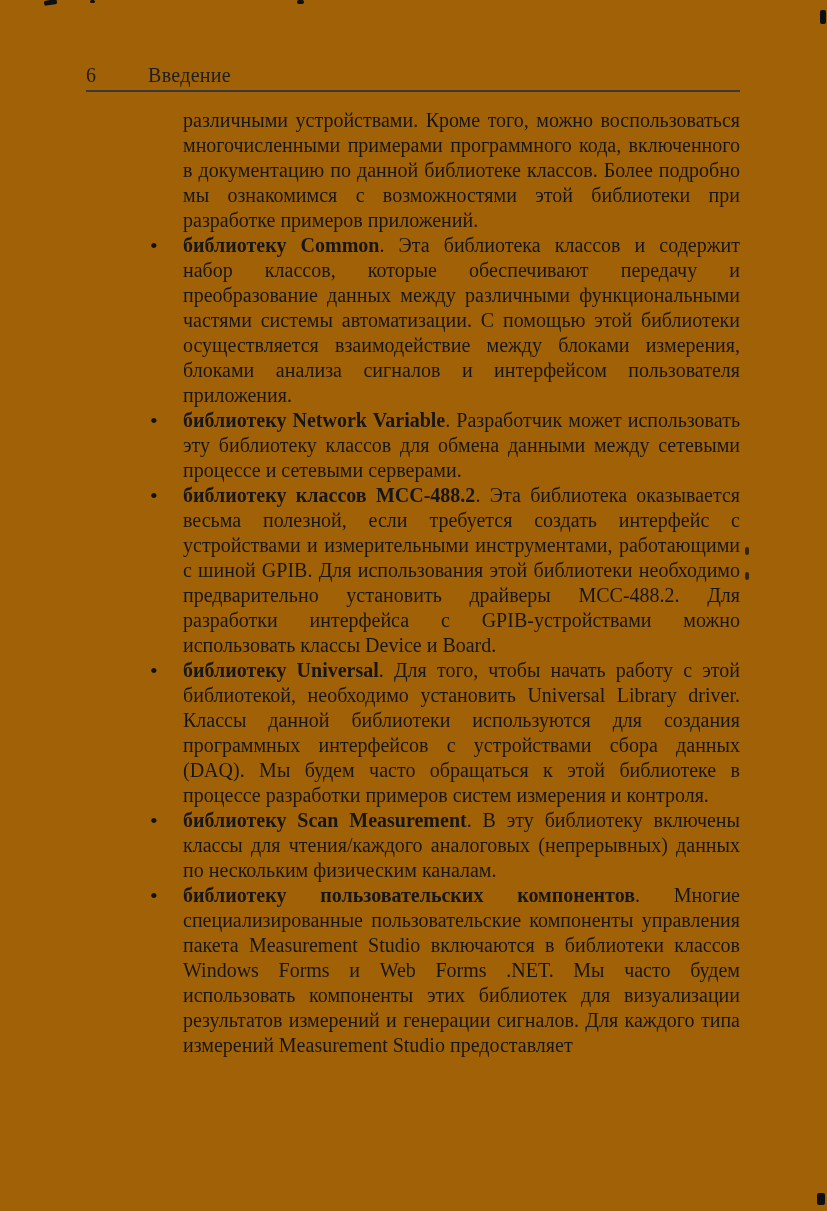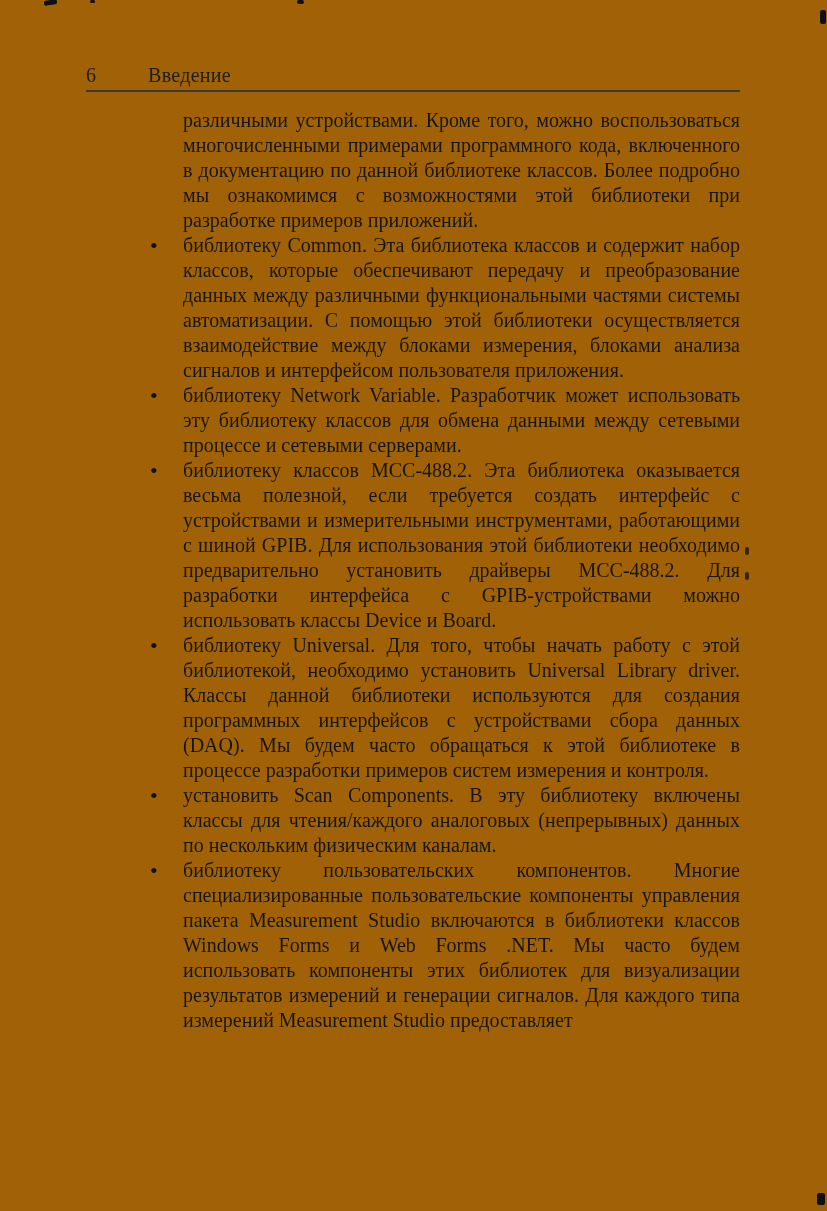--- a/index.html
+++ b/index.html
@@ -53,22 +53,22 @@
   ul.bullets { list-style: none; margin: 0; padding: 0; }
   li.bullet-item { position: relative; }
   li.bullet-item .marker {
     position: absolute;
     left: -33px;
     top: 0;
     font-size: 22px;
     line-height: 25px;
     color: #111;
   }
-  .lead { font-weight: normal; }
-  .lead.bold { font-weight: normal; }
+  .lead { font-weight: bold; }
+  .lead.bold { font-weight: bold; }
 
   
   .artifact {
     position: absolute;
     background: #101010;
     border-radius: 2px;
   }
   .a1 { top: 0; left: 44px; width: 13px; height: 5px; transform: rotate(-8deg); }
   .a2 { top: 0; left: 90px; width: 5px; height: 3px; }
   .a3 { top: 0; left: 297px; width: 7px; height: 4px; }
@@ -87,21 +87,21 @@
   </div>
   <div class="head-rule"></div>
 
   <div class="content">
     <p>различными устройствами. Кроме того, можно воспользоваться многочисленными примерами программного кода, включенного в документацию по данной библиотеке классов. Более подробно мы ознакомимся с возможностями этой библиотеки при разработке примеров приложений.</p>
     <ul class="bullets" id="bullet-list">
         <li class="bullet-item"><span class="marker">•</span><span class="lead bold">библиотеку Common</span><span>. Эта библиотека классов и содержит набор классов, которые обеспечивают передачу и преобразование данных между различными функциональными частями системы автоматизации. С помощью этой библиотеки осуществляется взаимодействие между блоками измерения, блоками анализа сигналов и интерфейсом пользователя приложения.</span></li>
         <li class="bullet-item"><span class="marker">•</span><span class="lead">библиотеку Network Variable</span><span>. Разработчик может использовать эту библиотеку классов для обмена данными между сетевыми процессе и сетевыми серверами.</span></li>
         <li class="bullet-item"><span class="marker">•</span><span class="lead bold">библиотеку классов MCC-488.2</span><span>. Эта библиотека оказывается весьма полезной, если требуется создать интерфейс с устройствами и измерительными инструментами, работающими с шиной GPIB. Для использования этой библиотеки необходимо предварительно установить драйверы MCC-488.2. Для разработки интерфейса с GPIB-устройствами можно использовать классы Device и Board.</span></li>
         <li class="bullet-item"><span class="marker">•</span><span class="lead bold">библиотеку Universal</span><span>. Для того, чтобы начать работу с этой библиотекой, необходимо установить Universal Library driver. Классы данной библиотеки используются для создания программных интерфейсов с устройствами сбора данных (DAQ). Мы будем часто обращаться к этой библиотеке в процессе разработки примеров систем измерения и контроля.</span></li>
-        <li class="bullet-item"><span class="marker">•</span><span class="lead bold">установить Scan Components</span><span>. В эту библиотеку включены классы для чтения/каждого аналоговых (непрерывных) данных по нескольким физическим каналам.</span></li>
+        <li class="bullet-item"><span class="marker">•</span><span class="lead bold">библиотеку Scan Measurement</span><span>. В эту библиотеку включены классы для чтения/каждого аналоговых (непрерывных) данных по нескольким физическим каналам.</span></li>
         <li class="bullet-item"><span class="marker">•</span><span class="lead bold">библиотеку пользовательских компонентов</span><span>. Многие специализированные пользовательские компоненты управления пакета Measurement Studio включаются в библиотеки классов Windows Forms и Web Forms .NET. Мы часто будем использовать компоненты этих библиотек для визуализации результатов измерений и генерации сигналов. Для каждого типа измерений Measurement Studio предоставляет</span></li>
       </ul>
   </div>
 
   <span class="artifact a1"></span>
   <span class="artifact a2"></span>
   <span class="artifact a3"></span>
   <span class="artifact a4"></span>
   <span class="artifact a5"></span>
   <span class="artifact a6"></span>

